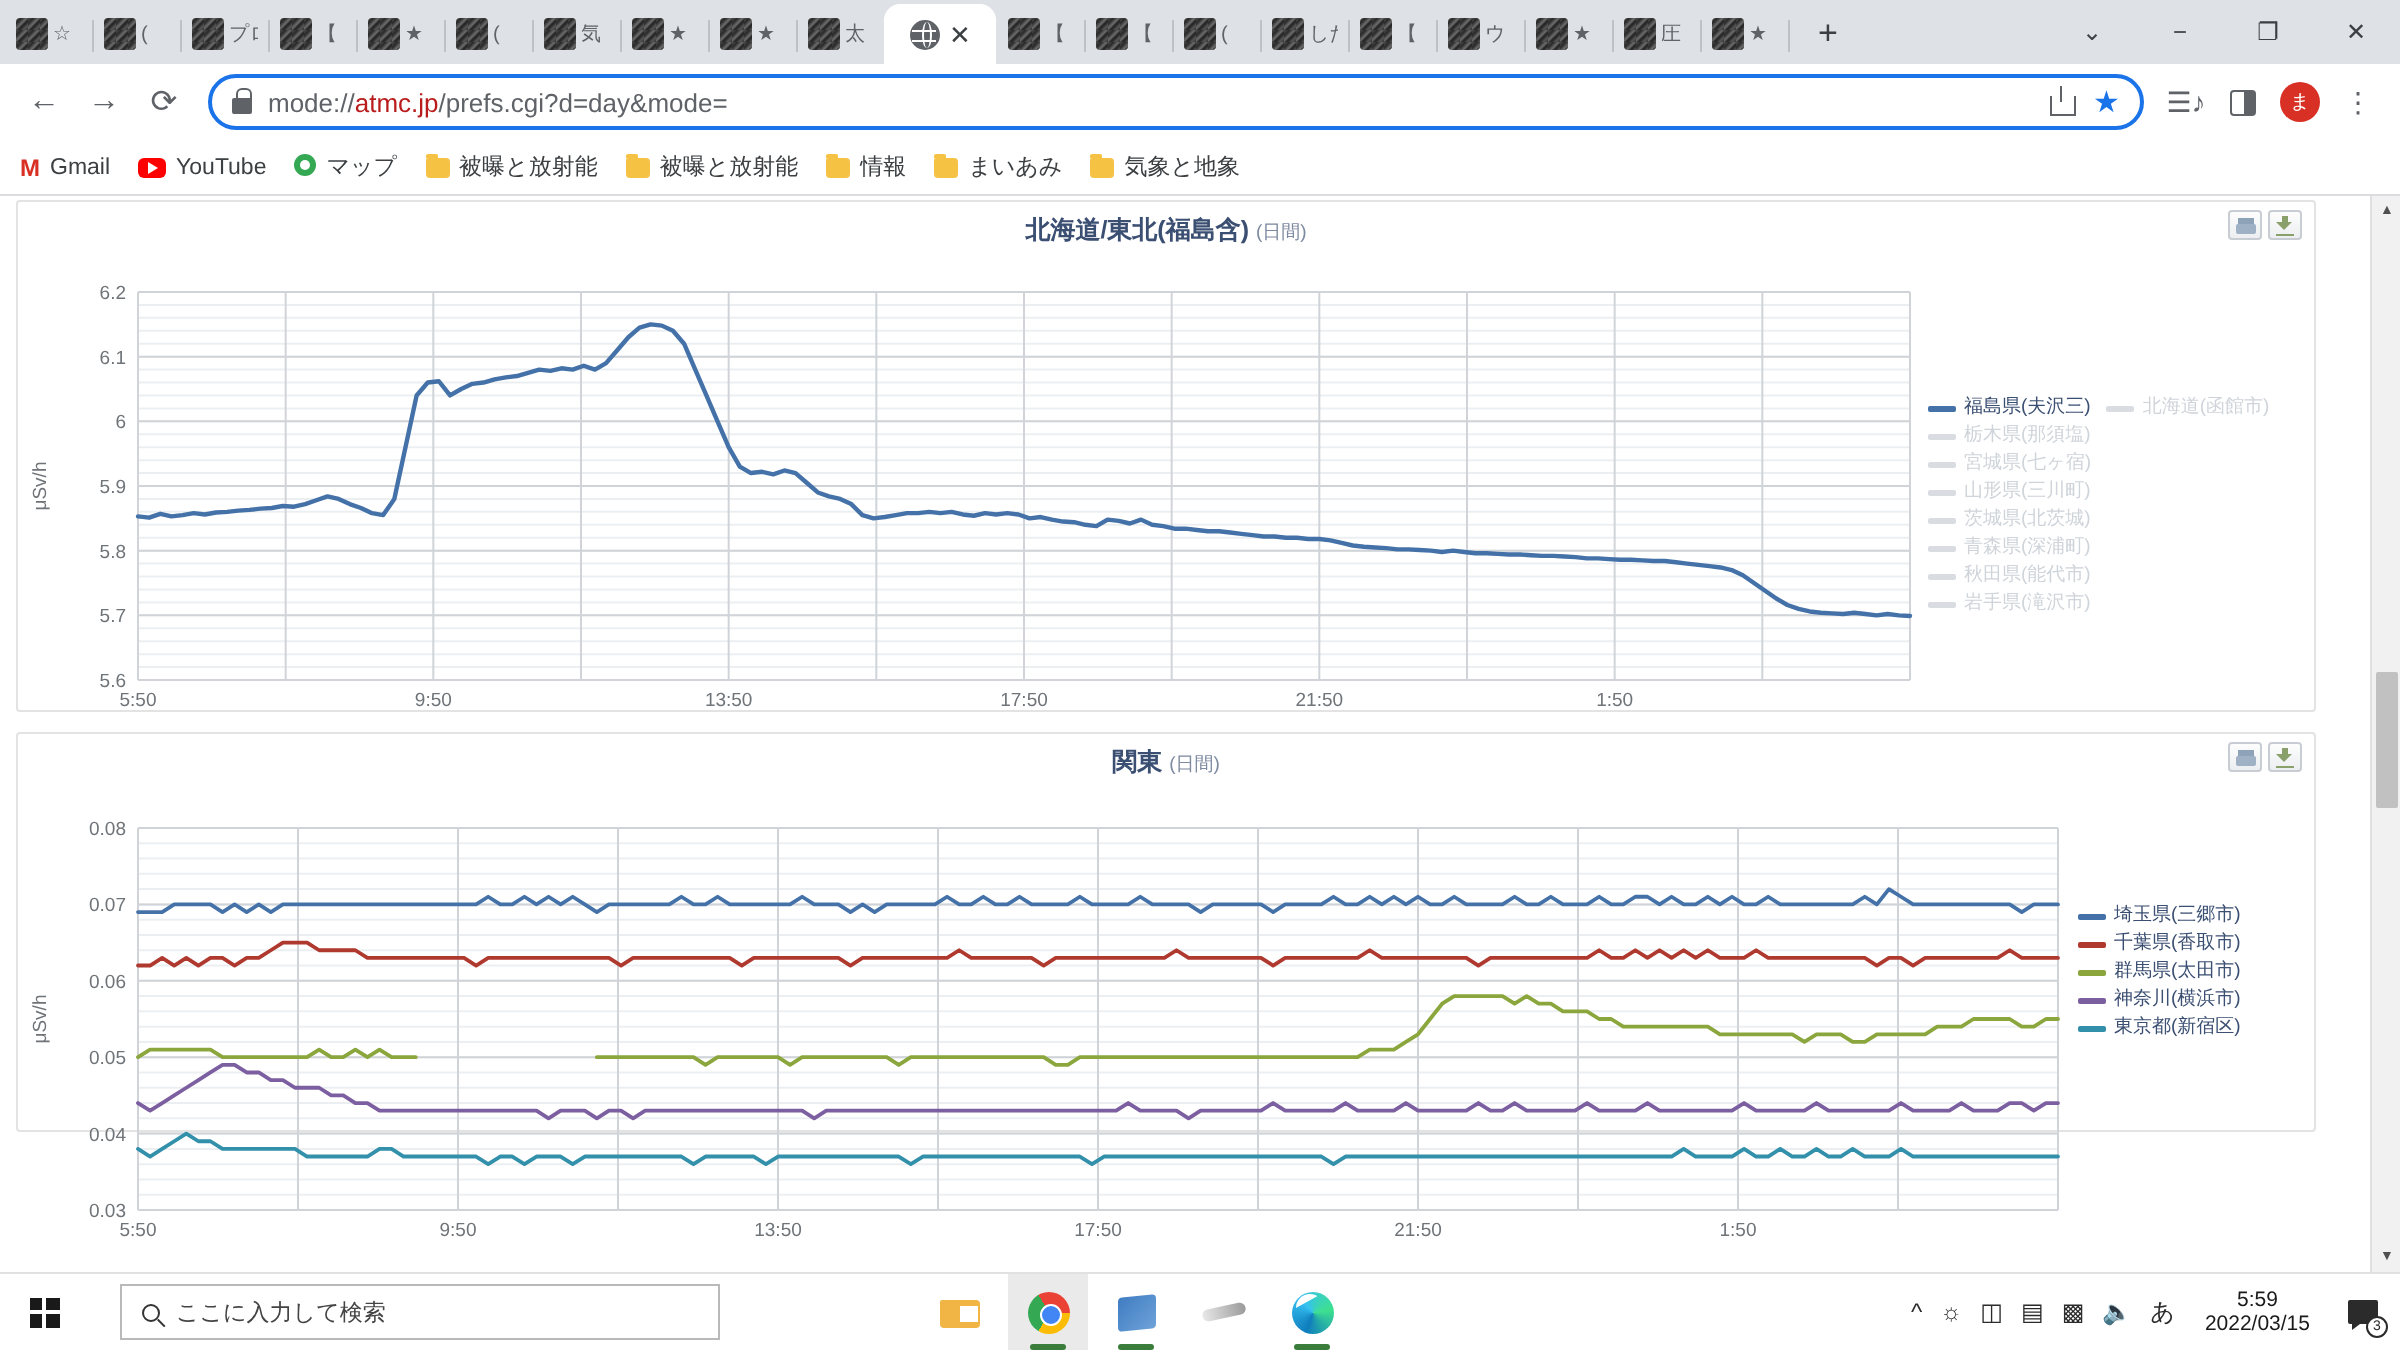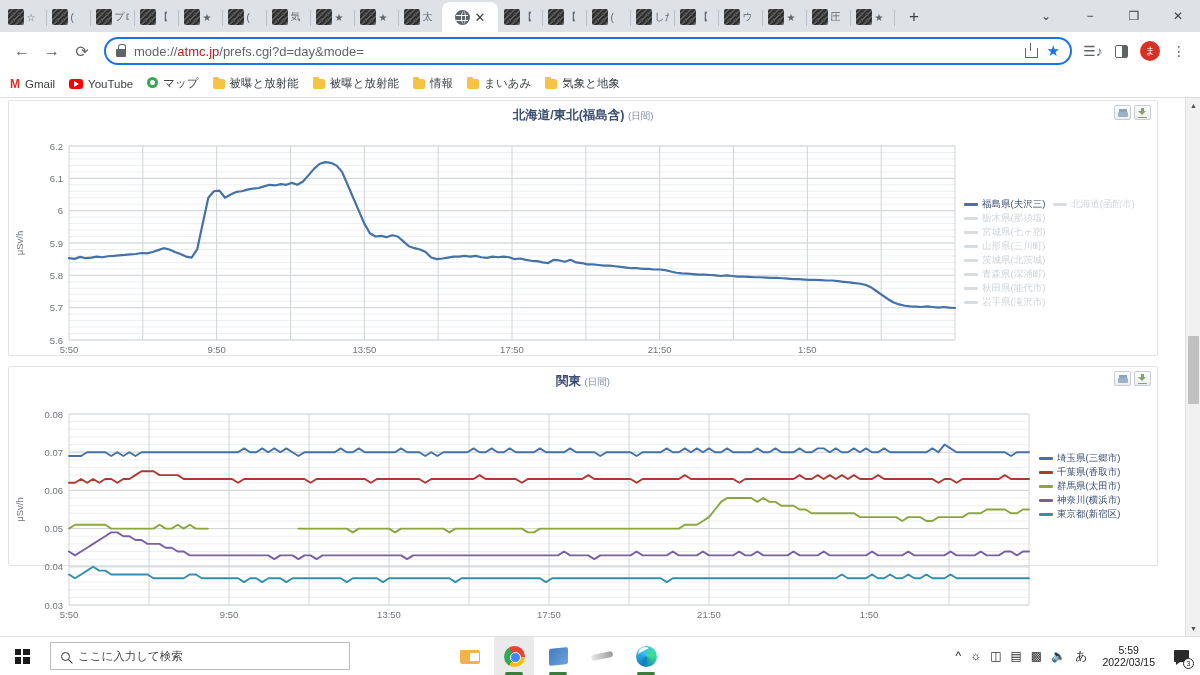--- a/index.html
+++ b/index.html
@@ -105,21 +105,21 @@
   .legend { position:absolute; font-size:9.5px; color:#3b4f72; }
   .lg-row { display:flex; align-items:center; gap:4px; line-height:14px; white-space:nowrap; }
   .lg-swatch { width:14px; height:3px; flex:0 0 14px; border-radius:1px; }
   .lg-off { color:#cfd4da;text-align:center; }
 
   
   .taskbar { position:absolute; left:0; bottom:0; width:1200px; height:39px; background:#ffffff; border-top:1px solid #e1e1e1; display:flex; align-items:center; }
   .winlogo { width:44px;height:39px;display:flex;align-items:center;justify-content:center; }
   .winsq { width:15px;height:15px;display:grid;grid-template-columns:1fr 1fr;grid-template-rows:1fr 1fr;gap:1.6px; }
   .winsq i { background:#1a1a1a; display:block; }
-  .searchbox { width:300px;height:28px;background:#fff;border:1px solid #b9b9b9;display:flex;align-items:center;gap:8px;padding:0 10px;margin-left:6px;}
+  .searchbox { width:300px;height:28px;background:#fff;border:1px solid #b9b9b9;display:flex;align-items:center;gap:8px;padding:0 10px;margin-left:16px;}
   .mag { width:9px;height:9px;border:1.4px solid #333;border-radius:50%;position:relative;flex:0 0 9px;}
   .mag::after{content:"";position:absolute;right:-4px;bottom:-3px;width:5px;height:1.4px;background:#333;transform:rotate(45deg);}
   .sbtext { font-size:11.5px;color:#444; }
   .tb-apps { display:flex; align-items:center; gap:4px; margin-left:100px; }
   .tbapp { width:40px;height:39px;display:flex;align-items:center;justify-content:center;position:relative; }
   .tbapp.run::after{content:"";position:absolute;bottom:1px;left:11px;width:18px;height:2.5px;background:#3b7d3b;border-radius:2px;}
   .tbapp.active{background:#eaeaea;}
   .expl{width:20px;height:16px;position:relative;}
   .expl::before{content:"";position:absolute;left:0;top:2px;width:20px;height:14px;background:#f0b544;border-radius:1px 2px 2px 2px;}
   .expl::after{content:"";position:absolute;left:10px;top:5px;width:9px;height:8px;background:#fff;}

